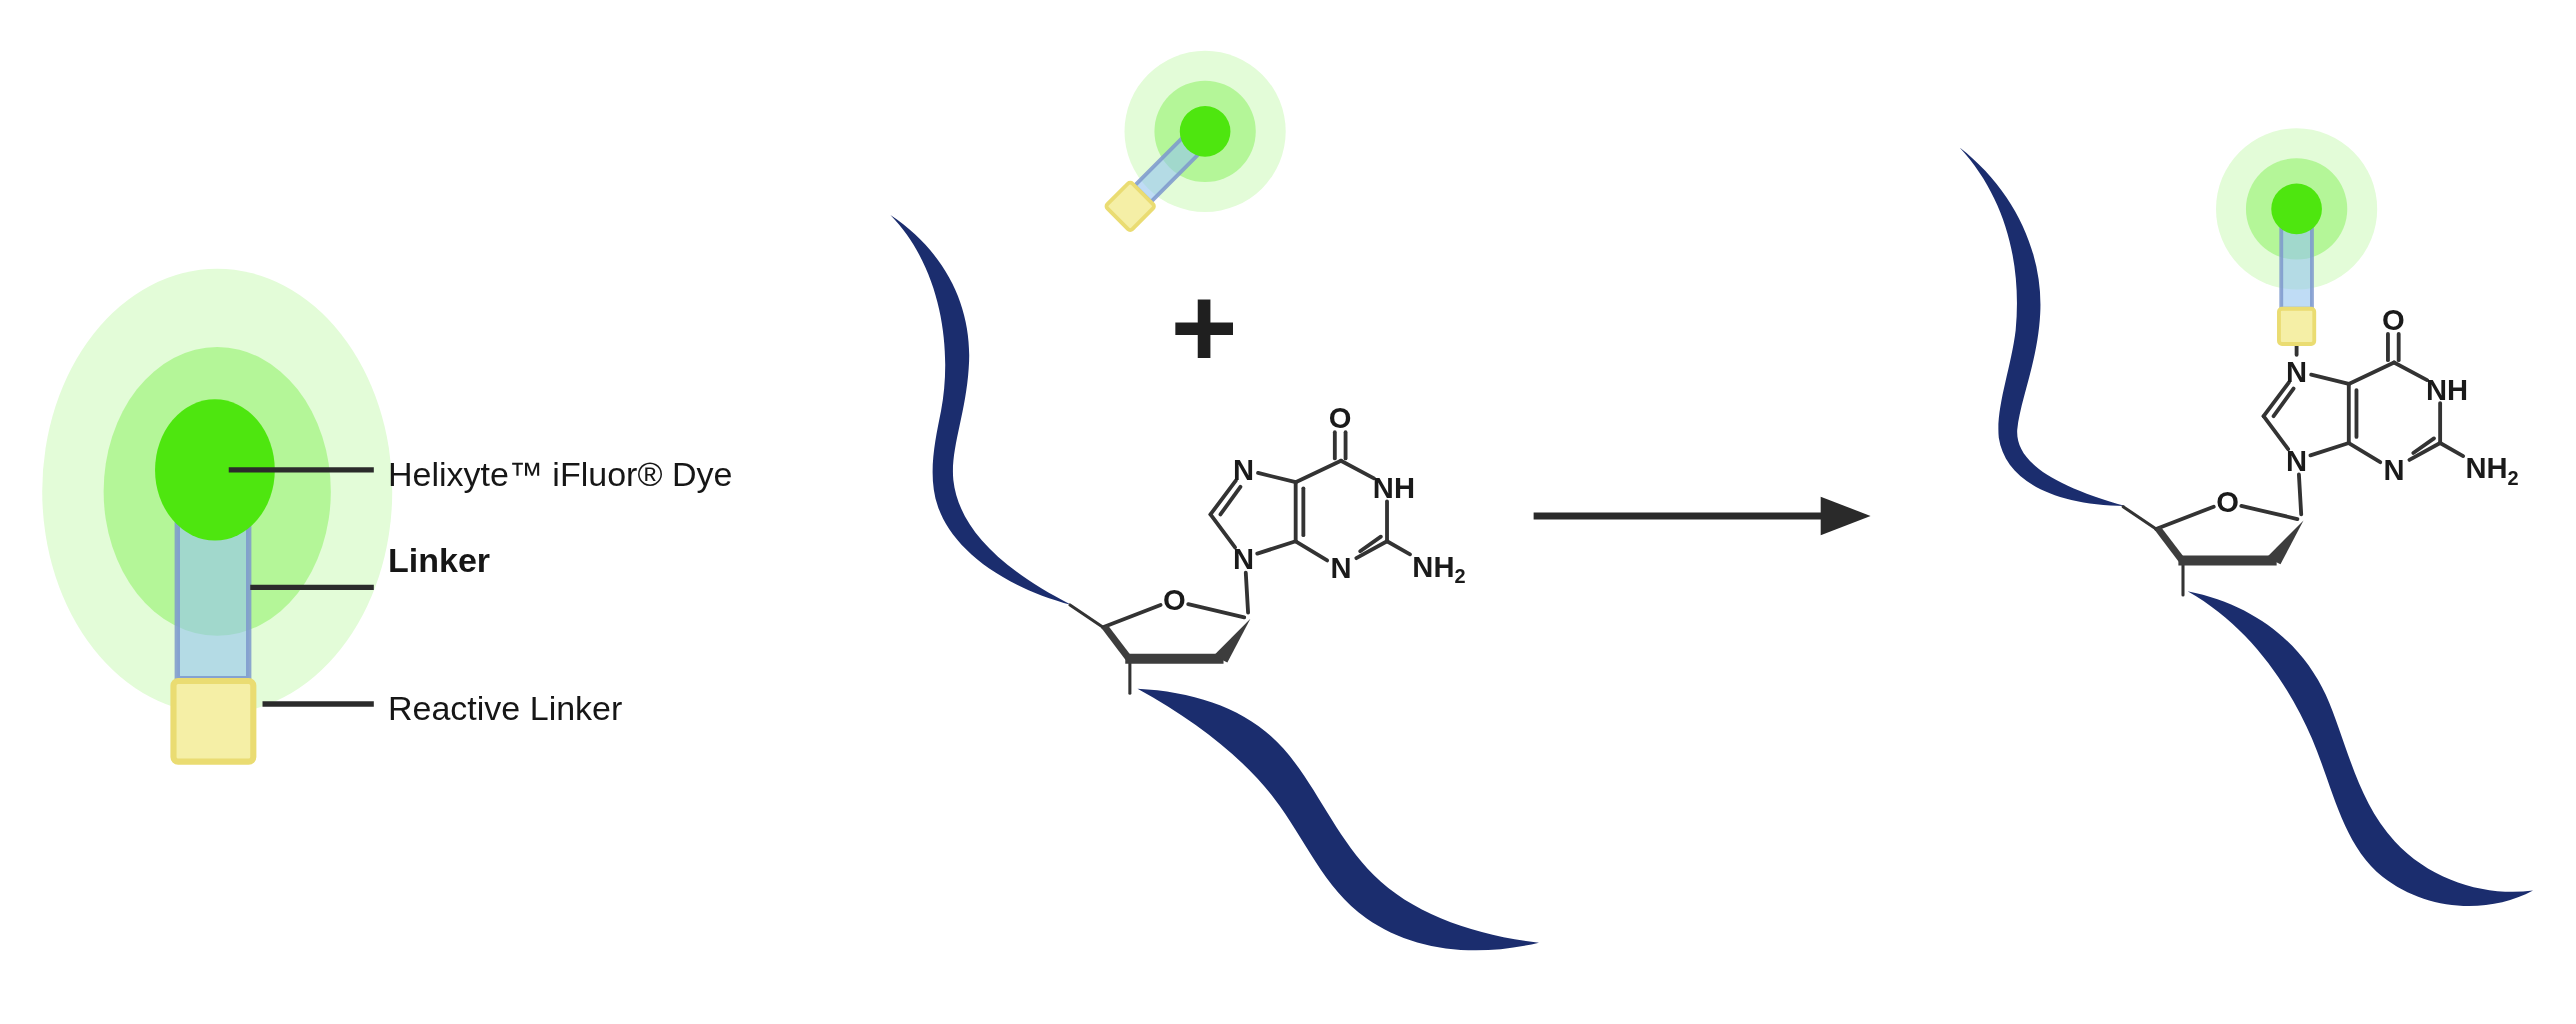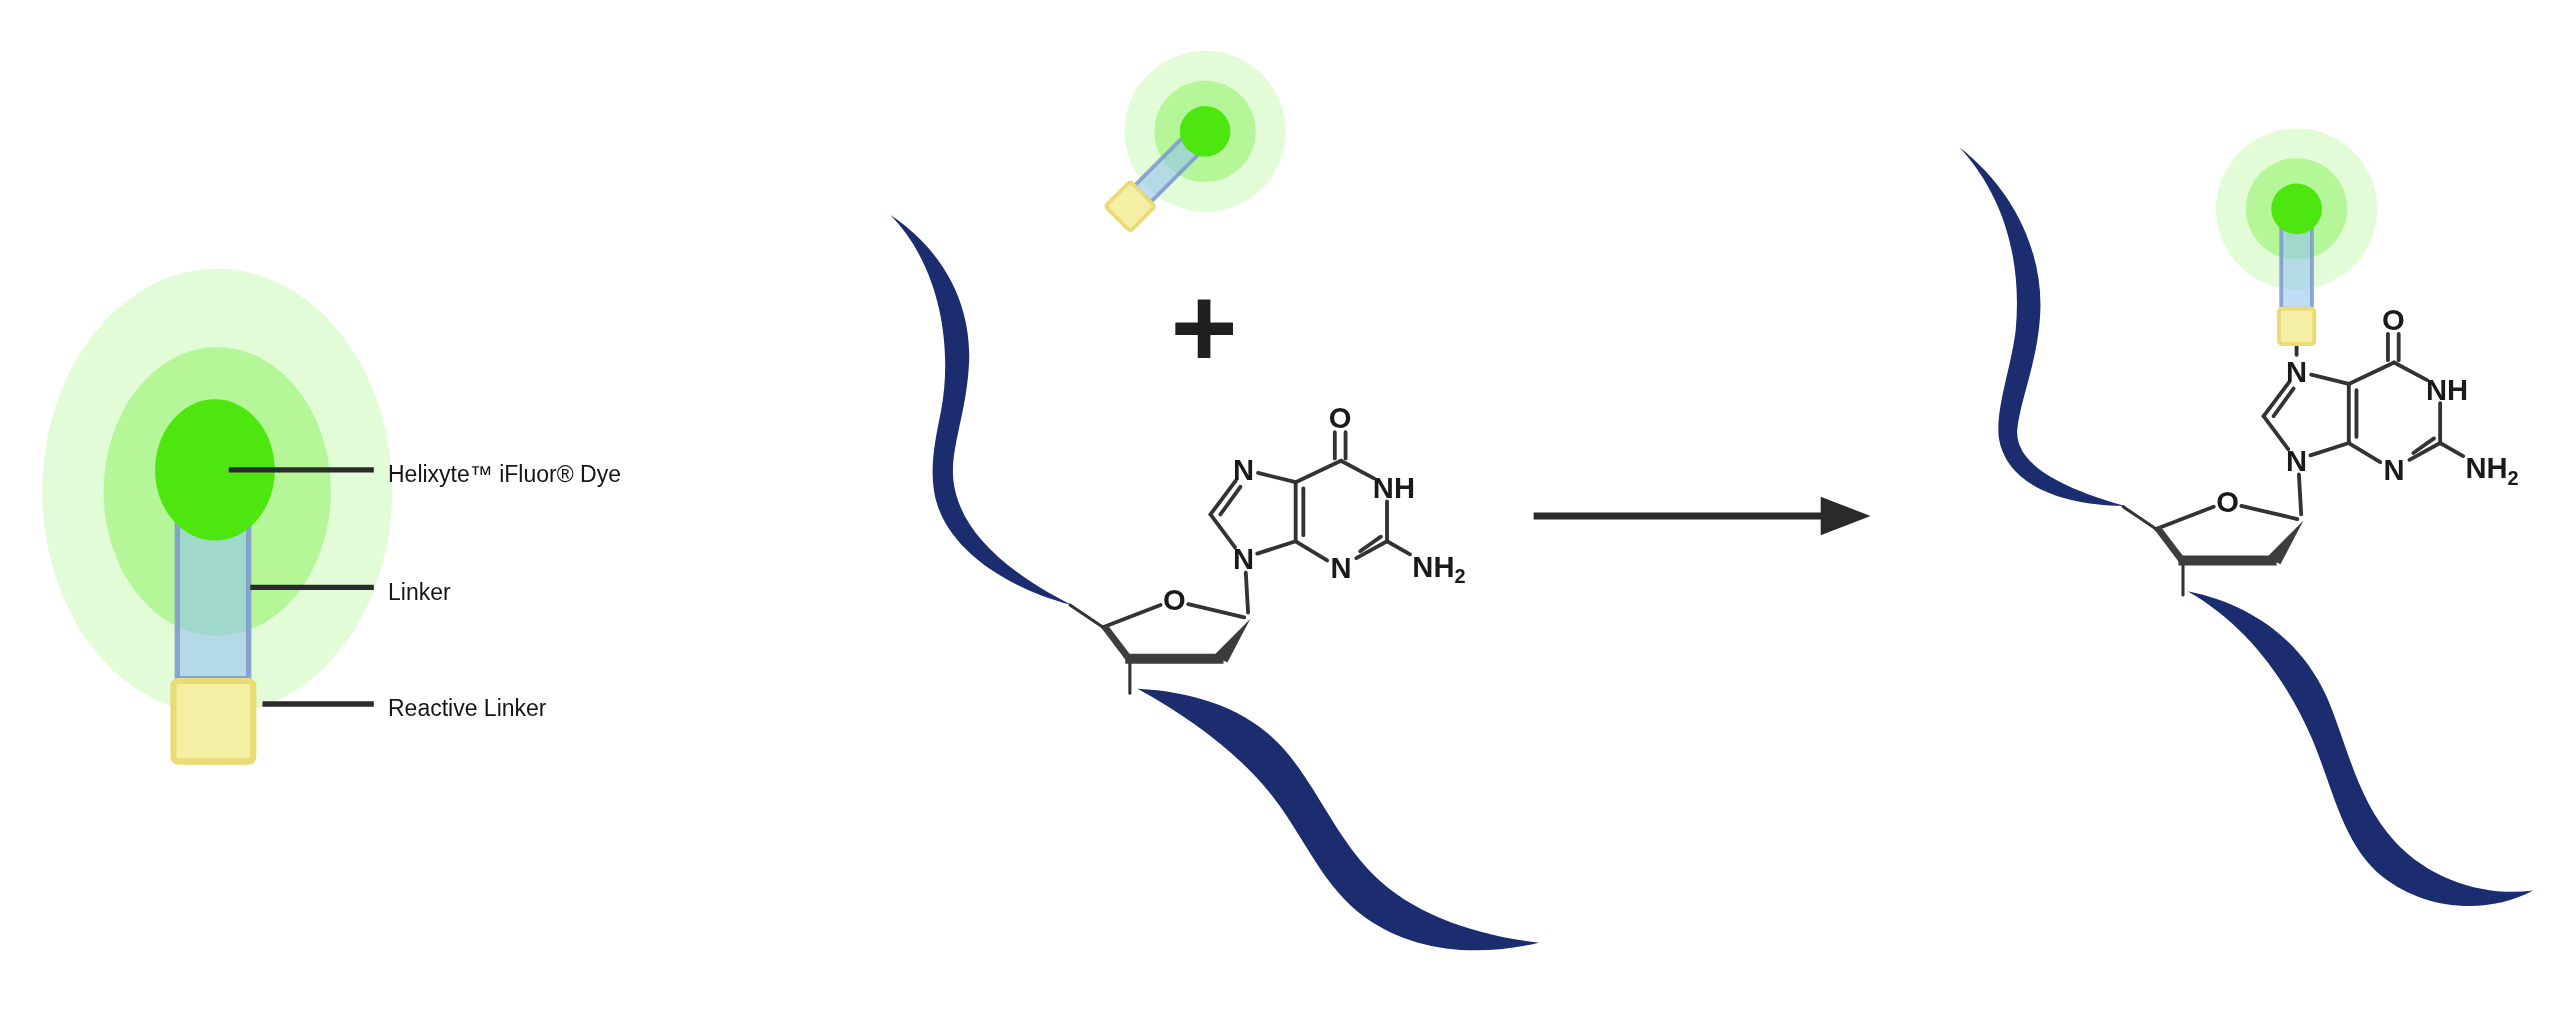--- a/index.html
+++ b/index.html
@@ -1,19 +1,19 @@
 <!DOCTYPE html>
 <html style="font-size:12.3px"><head>
 <meta charset="utf-8">
 <style>
   html,body{margin:0;padding:0;background:#ffffff;}
   body{font-family:"Liberation Sans", sans-serif;}
   #stage{position:relative;width:2576px;height:1025px;background:#ffffff;overflow:hidden;}
   #gfx{position:absolute;left:0;top:0;width:2576px;height:1025px;}
-  .legend-label{position:absolute;left:388px;font-size:23px;line-height:40px;color:#161616;white-space:nowrap;}
+  .legend-label{position:absolute;left:388px;font-size:34px;line-height:40px;color:#161616;white-space:nowrap;}
   #plus{position:absolute;left:1154px;top:270px;width:100px;height:123px;
         font-size:115px;font-weight:700;line-height:115px;text-align:center;color:#1f1f1f;}
   svg text{font-family:"Liberation Sans", sans-serif;}
   .atom{font-size:38px;font-weight:700;}
   .atom-sub{font-size:26px;font-weight:700;}
 </style>
 </head>
 <body>
 
 <div id="stage">
@@ -132,19 +132,19 @@
         <rect x="2972" y="272" width="40" height="130" fill="rgba(148,196,238,0.60)"></rect>
       </g>
       <circle cx="2992" cy="272" r="33" fill="#4ee60f"></circle>
       <g stroke-width="5" stroke="#eadc72">
         <rect x="2969" y="402" width="46" height="46" rx="4" fill="#f5efa6"></rect>
       </g>
     </g>
   </svg>
 
   <div class="legend-label" style="top:454px;">Helixyte™ iFluor® Dye</div>
-  <div class="legend-label" style="top:572px;">Linker</div>
+  <div class="legend-label" style="top:540px;font-weight:bold;">Linker</div>
   <div class="legend-label" style="top:688px;">Reactive Linker</div>
 
   <div id="plus">+</div>
 
 </div>
 
 
 </body></html>

